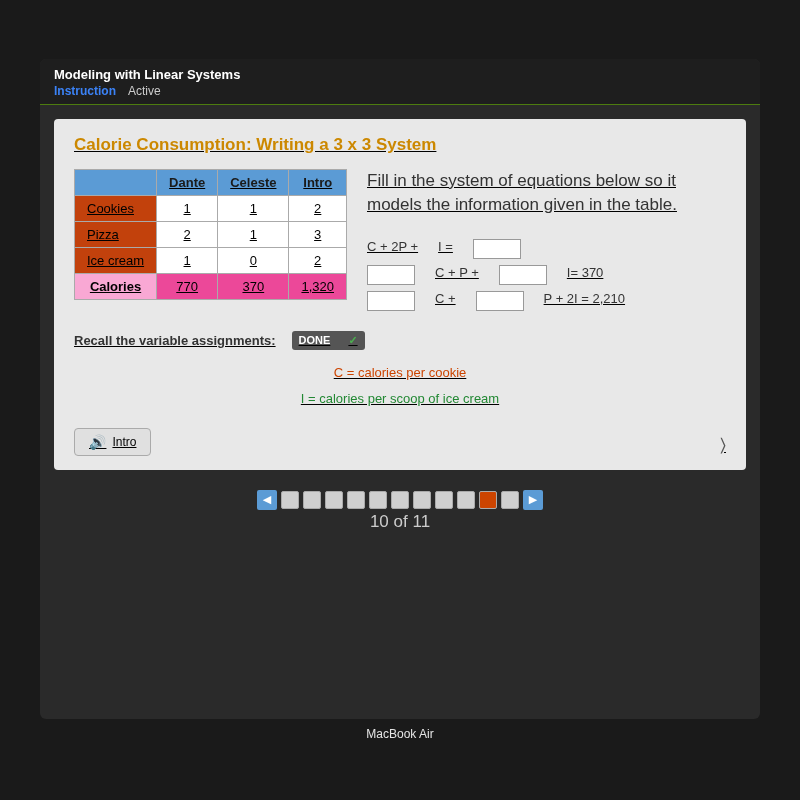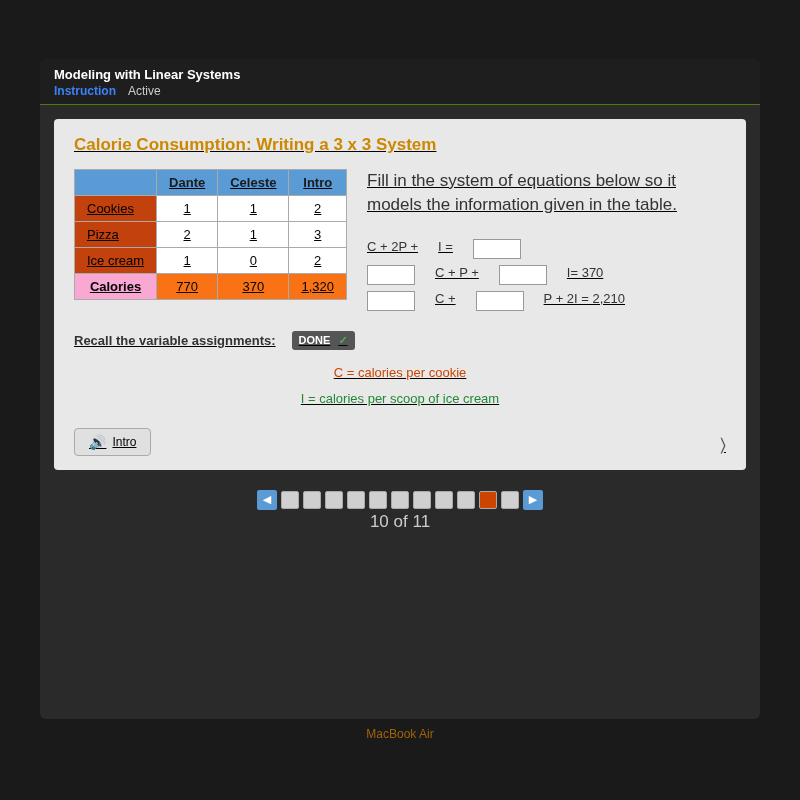--- a/index.html
+++ b/index.html
@@ -101,21 +101,21 @@
       text-align: left;
       background: #c2410c;
     }
 
     table tr.row-calories td:first-child {
       font-weight: bold;
       background: #f9a8d4;
     }
 
     table tr.row-calories td {
-      background: #f97316;
+      background: #ec4899;
     }
 
     .equations-area {
       flex: 1;
       font-size: 13px;
     }
 
     .eq-instructions {
       color: #333;
       font-size: 17px;
@@ -164,21 +164,21 @@
 
     .done-badge {
       background: #555;
       color: white;
       font-size: 11px;
       font-weight: bold;
       padding: 3px 7px;
       border-radius: 3px;
       display: flex;
       align-items: center;
-      gap: 8px;
+      gap: 18px;
     }
 
     .done-check {
       color: #4caf50;
     }
 
     .var-list {
       margin-top: 4px;
       line-height: 2;
     }
@@ -237,21 +237,21 @@
       background: #cc4400;
     }
 
     .page-count {
       font-size: 17px;
       color: #ccc;
       margin-top: 2px;
     }
 
     .macbook-label {
-      color: #a16207;
+      color: #e5e5e5;
       font-size: 12px;
       text-align: center;
       margin-top: 8px;
     }
   </style>
 </head>
 <body>
 
 <div style="display:flex; flex-direction:column; align-items:center;">
   <div class="screen">

